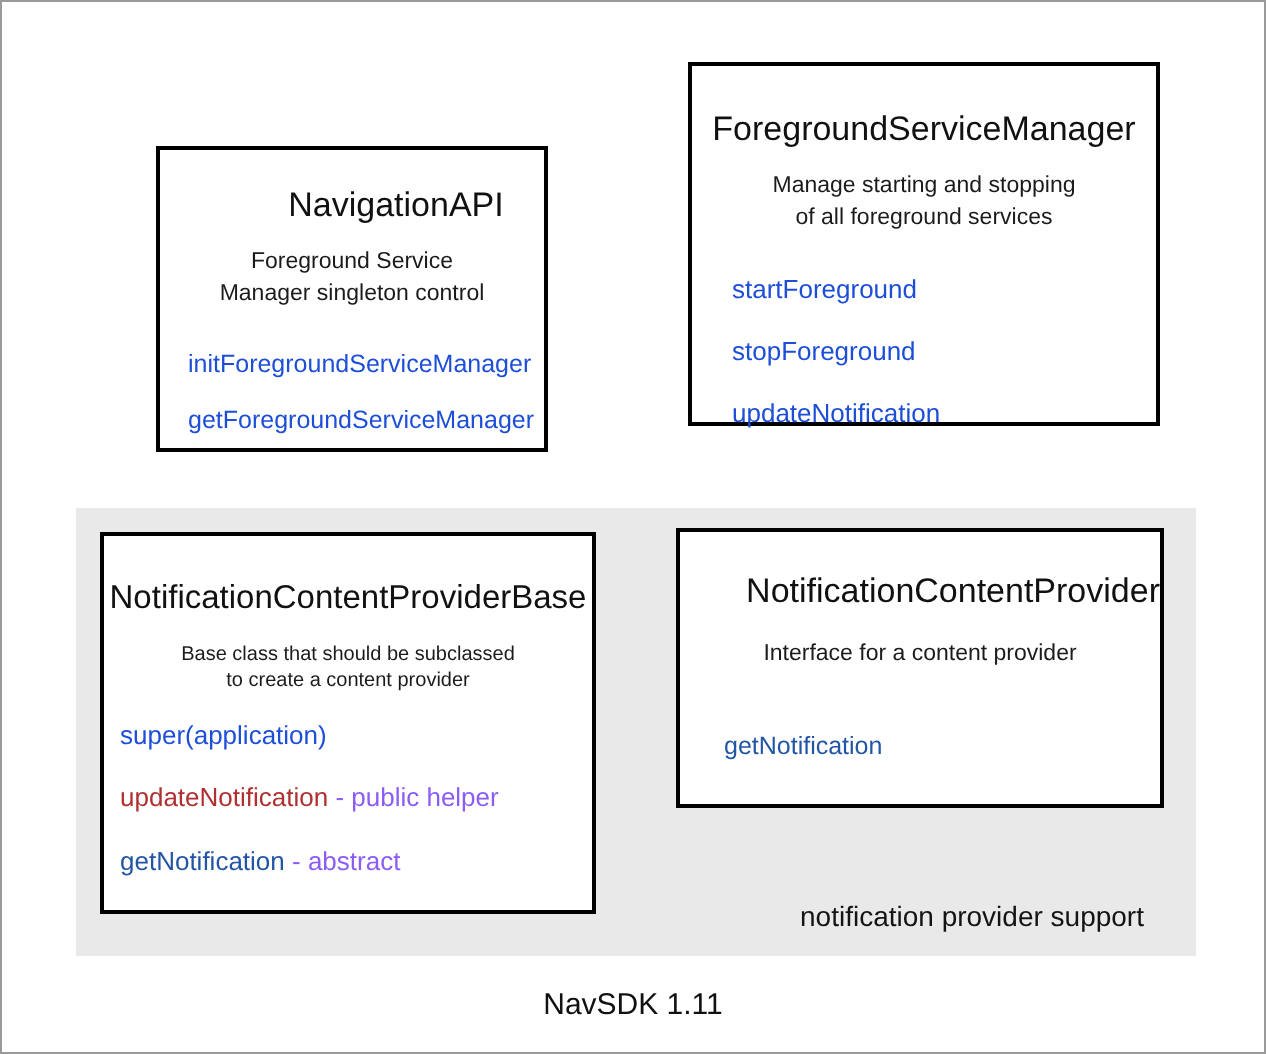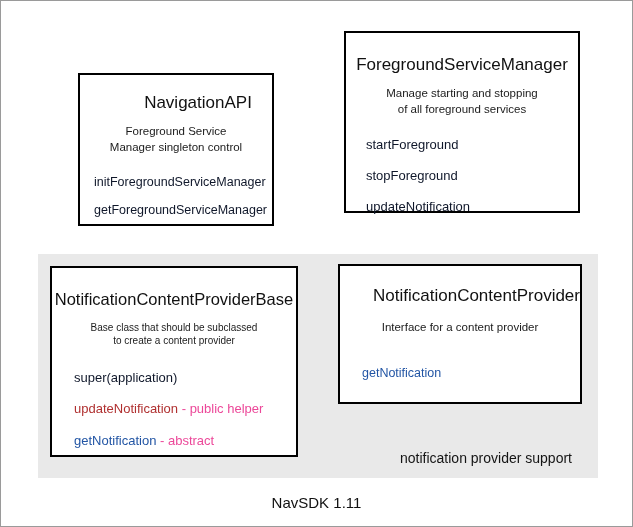--- a/index.html
+++ b/index.html
@@ -74,36 +74,36 @@
   .box-content-provider .class-desc { margin-top: 14px; }
 
   
   .methods {
     margin-top: 16px;
     padding-left: 18px;
     text-align: left;
   }
   .box-navigation-api .methods { margin-top: 20px; padding-left: 14px; }
   .box-fg-service-manager .methods { margin-top: 20px; padding-left: 20px; }
-  .box-provider-base .methods { margin-top: 22px; padding-left: 22px; }
+  .box-provider-base .methods { margin-top: 12px; padding-left: 8px; }
   .box-content-provider .methods { margin-top: 30px; padding-left: 22px; }
 
   .method-row {
     font-size: 12.5px;
     line-height: 1.2;
     margin-bottom: 13px;
     white-space: nowrap;
   }
   .box-provider-base .method-row { font-size: 13px; margin-bottom: 16px; }
   .box-fg-service-manager .method-row { font-size: 13px; margin-bottom: 15px; }
 
-  .m-green { color: #0f172a; }
+  .m-green { color: #1d4ed8; }
   .m-red   { color: #b03030; }
   .m-blue  { color: #2255a4; }
-  .m-note  { color: #ec4899; text-align: center; }
+  .m-note  { color: #8b5cf6; text-align: center; }
 
   
   .footer-label {
     position: absolute;
     left: 0;
     right: 0;
     top: 493px;
     text-align: center;
     font-size: 15px;
     color: #111111;

